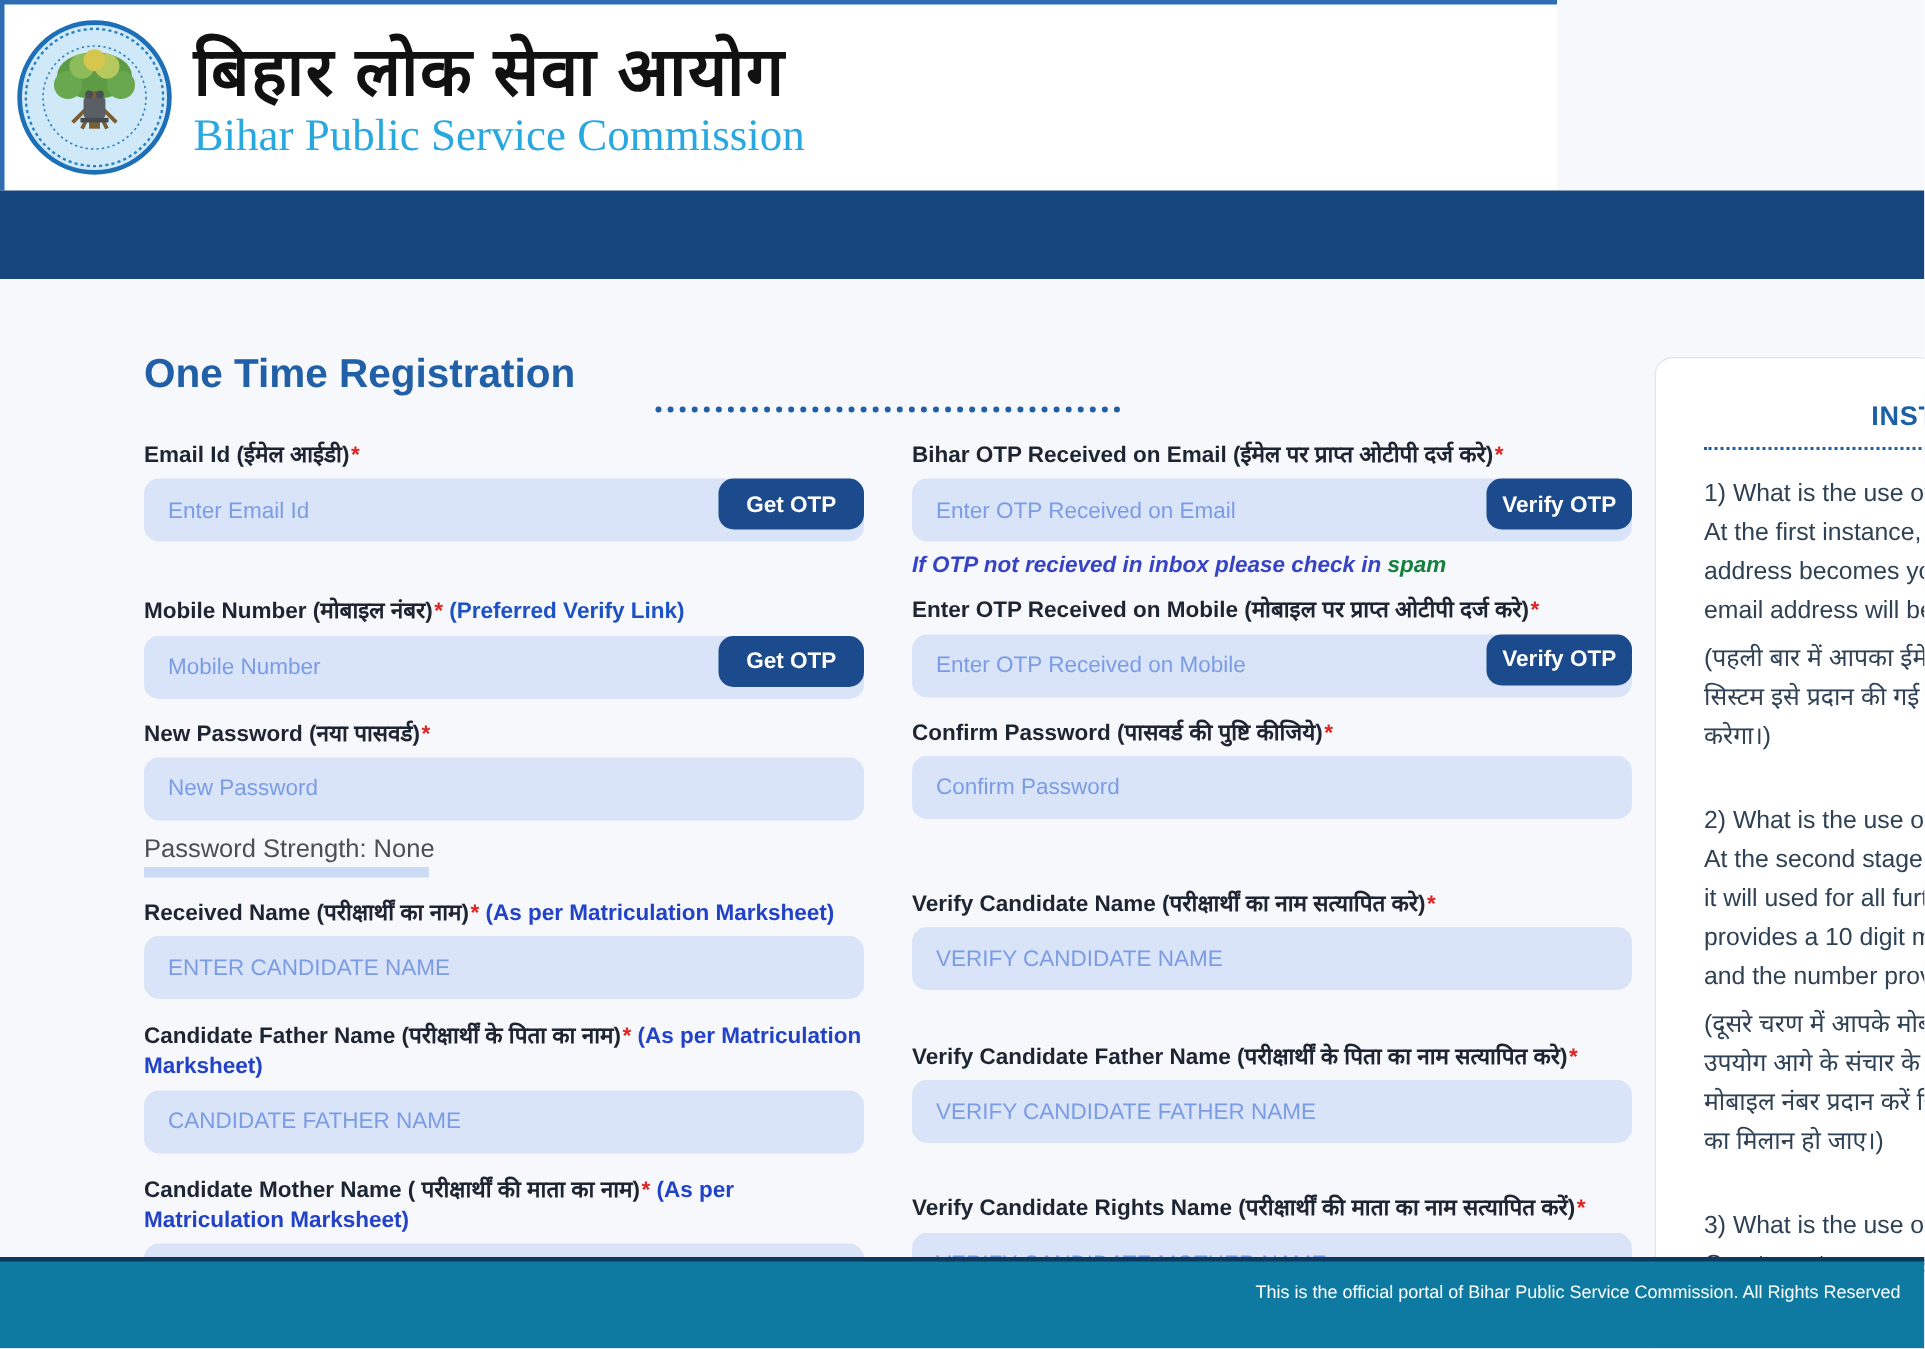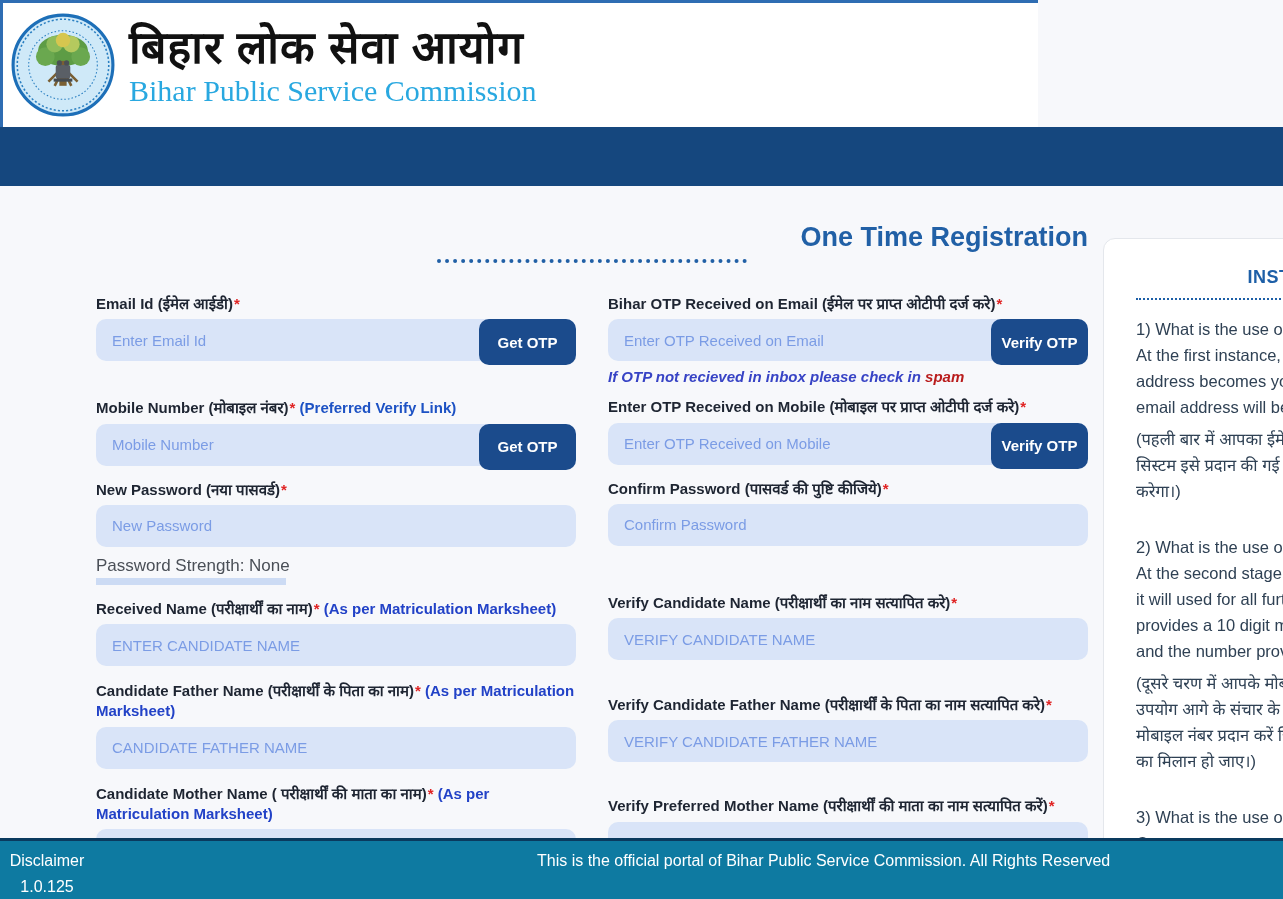--- a/index.html
+++ b/index.html
@@ -14,44 +14,44 @@
   .header-titles { margin-left:14px; }
   .title-hi { font-size:45px; font-weight:700; color:#111111; line-height:1.1; letter-spacing:1px; }
   .title-en { font-family:"Liberation Serif","DejaVu Serif",serif; font-size:30px; color:#29a8e0; line-height:1.1; margin-top:2px; }
 
   
   .navbar { position:absolute; top:127px; left:0; width:1283px; height:59px; background:#15477e; }
 
   
   .content { position:absolute; top:186px; left:0; width:1283px; height:652px; background:#f7f8fb; }
 
-  .page-title-wrap { position:absolute; top:36px; left:96px; width:992px; text-align:right; }
+  .page-title-wrap { position:absolute; top:48px; left:96px; width:992px; text-align:left; }
   .page-title { display:inline-block; font-size:27px; font-weight:700; color:#2160a6; }
   .title-dots { margin:6px auto 0; width:310px; border-bottom:4px dotted #2160a6; height:1px; }
 
   .col { position:absolute; top:108px; width:480px; }
   .col-left { left:96px; }
   .col-right { left:608px; }
 
   .f-label { display:block; font-size:15px; font-weight:700; color:#1e2532; line-height:1.35; margin-bottom:5px; }
   .req { color:#e02424; margin-left:1px; }
   .lbl-blue { color:#1d52c4; }
   .lbl-italic { color:#2242c7; }
 
   .igroup { position:relative; width:480px; height:42px; }
   .inp { width:480px; height:42px; background:#d9e4f8; border:none; border-radius:10px;
          padding:0 16px; font-size:15px; color:#33507a; outline:none;
          font-family:"Liberation Sans","DejaVu Sans",sans-serif; }
   .inp::placeholder { color:#7b9ce5; opacity:1; font-weight:500; }
-  .btn { position:absolute; right:0; top:0; width:97px; height:46px; background:#1b4b8c; color:#ffffff;
+  .btn { position:absolute; right:0; top:0; width:97px; height:34px; background:#1b4b8c; color:#ffffff;
          border:none; border-radius:10px; font-size:15px; font-weight:700; cursor:pointer;
          font-family:"Liberation Sans","DejaVu Sans",sans-serif; }
 
   .spam-note { margin-top:7px; font-size:15px; font-weight:700; font-style:italic; color:#3743c5; }
-  .spam-note .spam { color:#b91c1c;text-align:center; }
+  .spam-note .spam { color:#15803d;text-align:center; }
 
   .strength-text { margin-top:9px; font-size:17px; color:#4a4f57; }
   .strength-bar { margin-top:2px; width:190px; height:7px; background:#ccdbf4; }
 
   .mt-row1 { margin-top:37px; }
   .mt-row2 { margin-top:14px; }
   .mt-cand { margin-top:14px; }
   .mt-small { margin-top:12px; }
   .mt-verify1 { margin-top:47px; }
   .mt-verify2 { margin-top:35px; }
@@ -65,21 +65,21 @@
   .inst-dots { margin-top:10px; border-bottom:2px dotted #1d5fa7; }
   .iline { font-size:16.5px; color:#2f4154; line-height:26px; white-space:nowrap; overflow:hidden; }
   .iline.first { margin-top:16px; }
   .iline.hi-start { margin-top:6px; }
   .iline.sec-gap { margin-top:30px; }
 
   
   .footer { position:absolute; left:0; bottom:0; width:1283px; height:61px; background:#0e7aa1;
             border-top:3px solid #0a3a5e; color:#ffffff; z-index:10; }
   .footer-left { position:absolute; left:2px; top:7px; width:90px; text-align:center; font-size:16px; line-height:26px; }
-  .footer-center { position:absolute; left:537px; right:16px; top:7px; text-align:left; font-size:16px; line-height:26px; }
+  .footer-center { position:absolute; left:537px; right:16px; top:7px; text-align:right; font-size:12px; line-height:26px; }
 </style>
 </head>
 <body>
 
 <div class="page">
 
   <div class="header">
     <div class="logo-wrap">
       <svg viewBox="0 0 100 100" width="104" height="104">
         <circle cx="50" cy="50" r="48" fill="#cfe9f8" stroke="#1d6fb8" stroke-width="3"></circle>
@@ -161,21 +161,21 @@
 
       <label class="f-label mt-row2"><span>Confirm Password (पासवर्ड की पुष्टि कीजिये)</span><span class="req">*</span></label>
       <input class="inp" type="text" placeholder="Confirm Password" style="">
 
       <label class="f-label mt-verify1"><span>Verify Candidate Name (परीक्षार्थीं का नाम सत्यापित करे)</span><span class="req">*</span></label>
       <input class="inp" type="text" placeholder="VERIFY CANDIDATE NAME" style="">
 
       <label class="f-label mt-verify2"><span>Verify Candidate Father Name (परीक्षार्थीं के पिता का नाम सत्यापित करे)</span><span class="req">*</span></label>
       <input class="inp" type="text" placeholder="VERIFY CANDIDATE FATHER NAME" style="">
 
-      <label class="f-label mt-verify3"><span>Verify Preferred Mother Name (परीक्षार्थीं की माता का नाम सत्यापित करें)</span><span class="req">*</span></label>
+      <label class="f-label mt-verify3"><span>Verify Candidate Rights Name (परीक्षार्थीं की माता का नाम सत्यापित करें)</span><span class="req">*</span></label>
       <input class="inp" type="text" placeholder="VERIFY CANDIDATE MOTHER NAME" style="">
 
     </div>
 
     <aside class="instructions">
       <div class="inst-title">INSTRUCTIONS</div>
       <div class="inst-dots"></div>
       <div class="iline first">1) What is the use of Email Id ?</div>
       <div class="iline">At the first instance, your email</div>
       <div class="iline">address becomes your user id and the</div>
@@ -192,22 +192,18 @@
       <div class="iline">उपयोग आगे के संचार के लिए किया</div>
       <div class="iline">मोबाइल नंबर प्रदान करें जिससे ओटीपी</div>
       <div class="iline">का मिलान हो जाए।)</div>
       <div class="iline sec-gap">3) What is the use of Password ?</div>
       <div class="iline">Create a strong password</div>
     </aside>
 
   </div>
 
   <div class="footer">
-    <div class="footer-left">
-      <div>Disclaimer</div>
-      <div>1.0.125</div>
-    </div>
     <div class="footer-center">
       <div>This is the official portal of Bihar Public Service Commission. All Rights Reserved</div>
     </div>
   </div>
 
 </div>
 
 </body></html>

